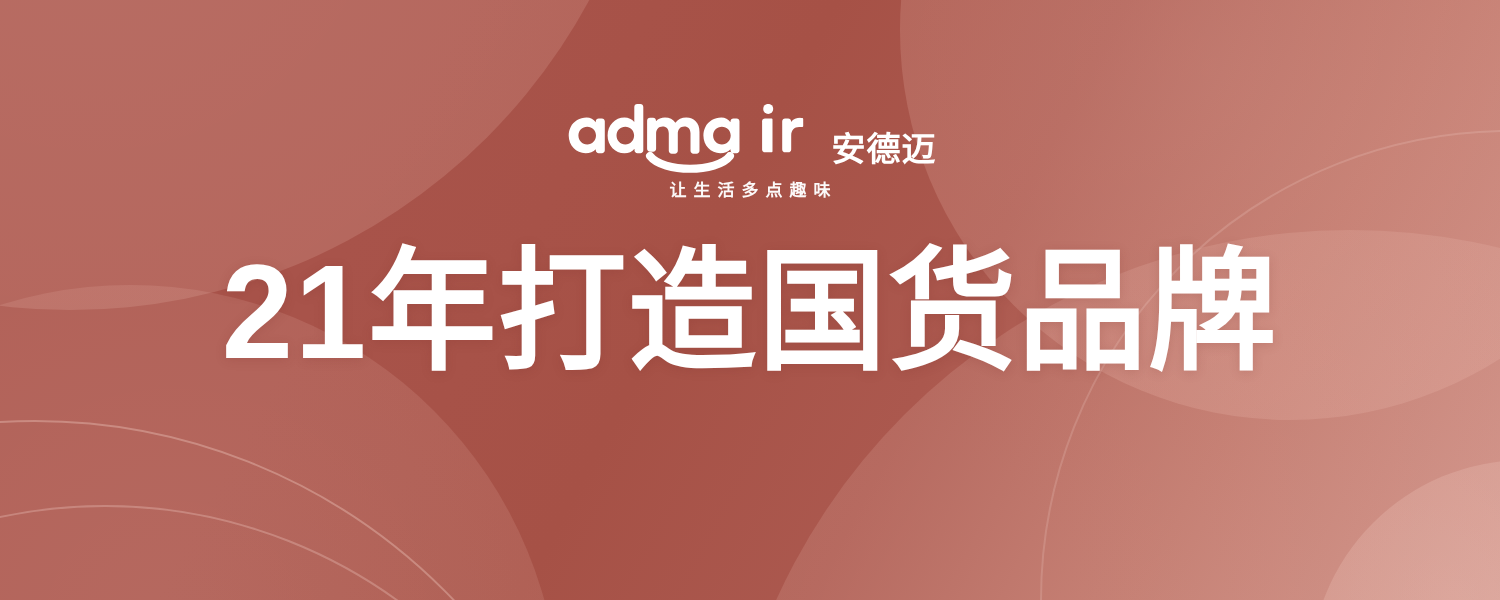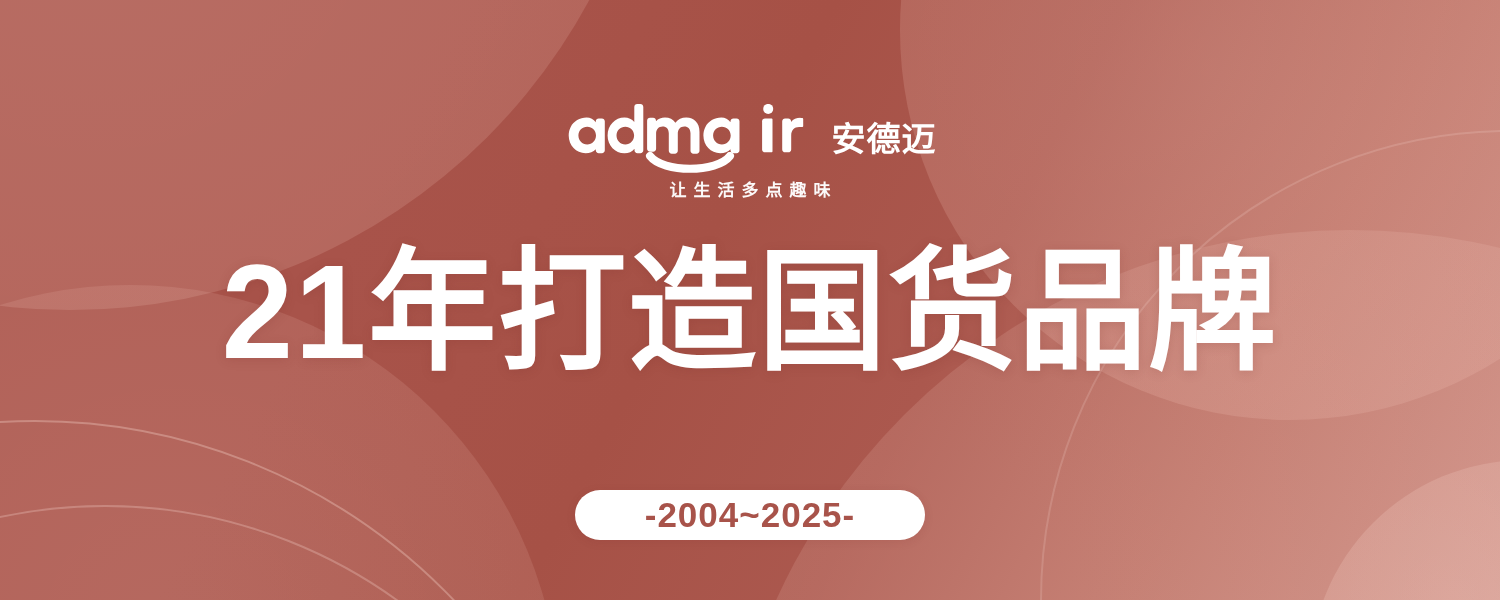--- a/index.html
+++ b/index.html
@@ -138,21 +138,21 @@
     height: 100%;
     display: flex;
     flex-direction: column;
     align-items: center;
   }
 
   
   .logo-lockup {
     margin-top: 104px;
     display: flex;
-    align-items: center;
+    align-items: flex-end;
     justify-content: center;
     gap: 14px;
   }
 
   .wordmark {
     position: relative;
     display: block;
   }
   .wordmark-svg {
     display: block;
@@ -268,18 +268,15 @@
         <path d="M5 4 C 18 21, 72 21, 85 4" fill="none" stroke="#ffffff" stroke-width="8" stroke-linecap="round"></path>
       </svg>
 
       <span class="logo-cn">安德迈</span>
     </div>
 
     <div class="tagline">让生活多点趣味</div>
 
     <h1 class="headline">21年打造国货品牌</h1>
 
-    <div class="year-pill">
-      <span class="year-pill-text">-2004~2025-</span>
-    </div>
 
   </div>
 </div>
 
 </body></html>

